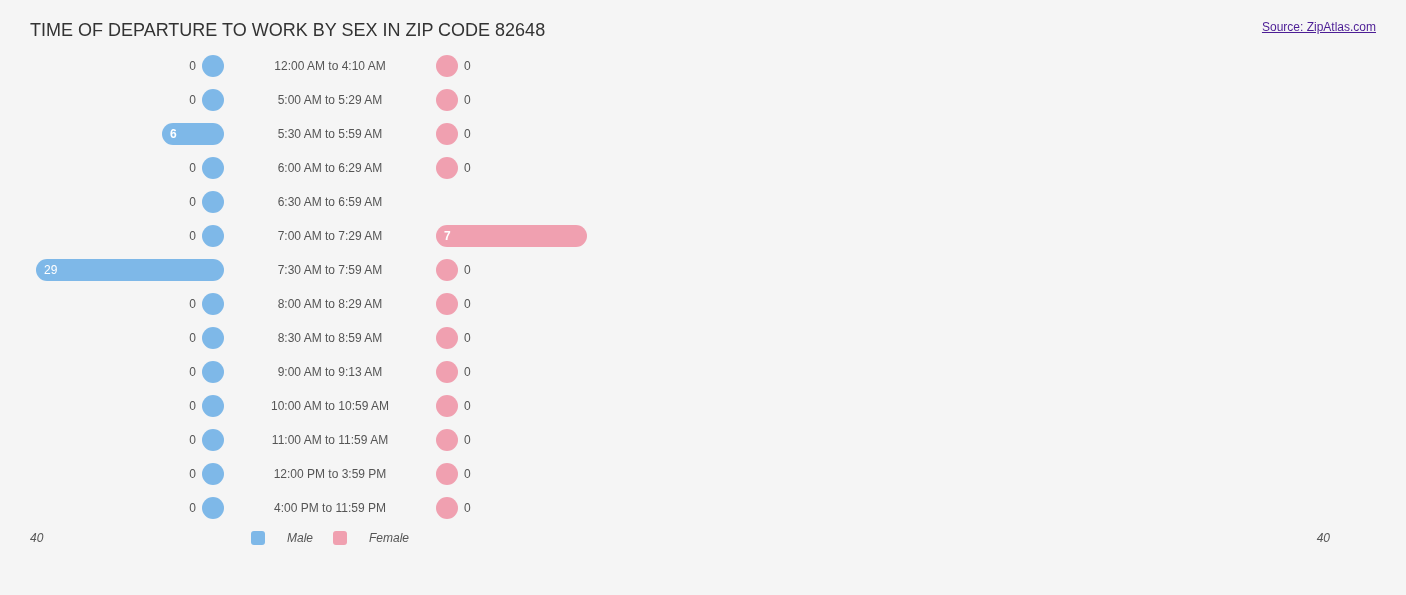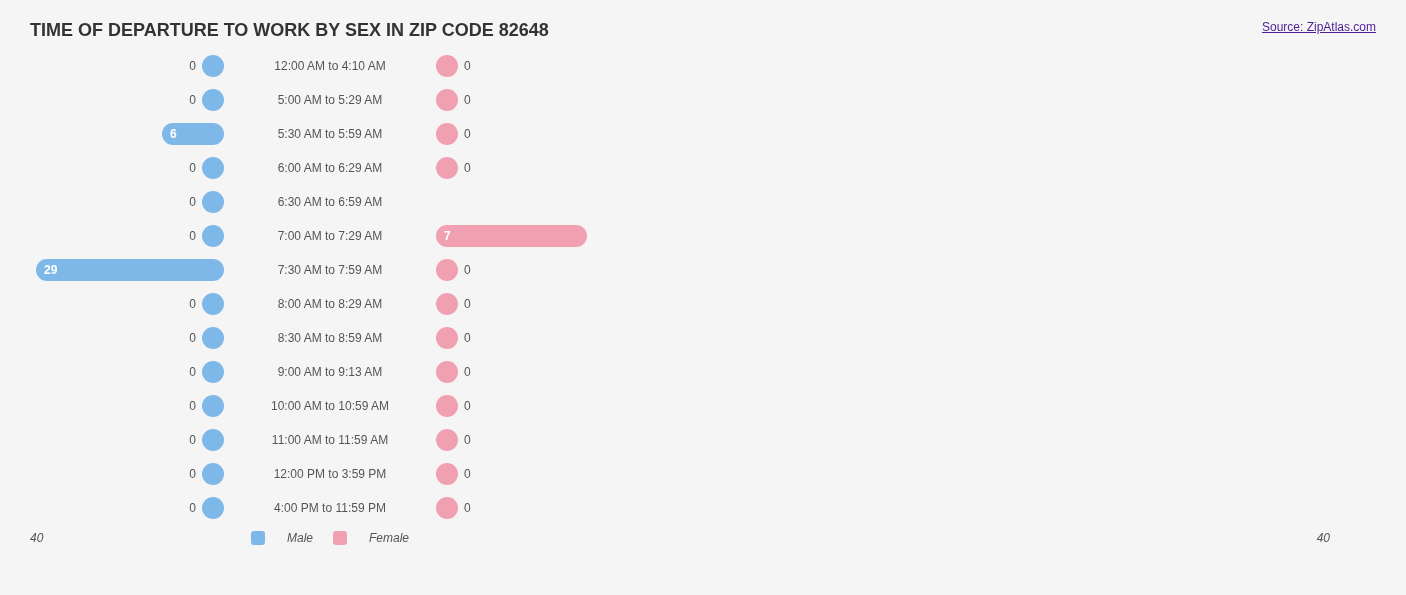--- a/index.html
+++ b/index.html
@@ -11,21 +11,21 @@
     }
     .chart-container {
       background: #f5f5f5;
       padding: 20px 30px 40px 30px;
       width: 1406px;
       min-height: 595px;
       position: relative;
     }
     .chart-title {
       font-size: 18px;
-      font-weight: bold;
+      font-weight: normal;
       color: #333;
       margin-bottom: 4px;
       text-align: left;
     }
     .chart-source {
       position: absolute;
       top: 20px;
       right: 30px;
       font-size: 12px;
       color: #4c1d95;
@@ -233,21 +233,21 @@
             </div>
             <span style="font-size: 12px; color: rgb(85, 85, 85); margin-left: 6px;"></span>
           </div>
         </div>
       </div>
       <div class="bar-row">
         <div class="left-section">
           <div class="left-bar-container">
             <span style="font-size: 12px; color: rgb(85, 85, 85); margin-right: 6px;"></span>
             <div class="left-bar" style="width: 298px;">
-              <span class="left-value-inside" style="position: relative; left: auto; right: auto; font-size: 12px; color: white; font-weight: bold; padding: 0px 8px;">29</span>
+              <span class="left-value-inside" style="position: relative; left: auto; right: auto; font-size: 12px; color: white; font-weight: normal; padding: 0px 8px;">29</span>
             </div>
           </div>
         </div>
         <div class="center-label">7:30 AM to 7:59 AM</div>
         <div class="right-section">
           <div class="zero-dot-right"></div>
           <span style="font-size: 12px; color: rgb(85, 85, 85); margin-left: 6px;">0</span>
         </div>
       </div>
       <div class="bar-row">

